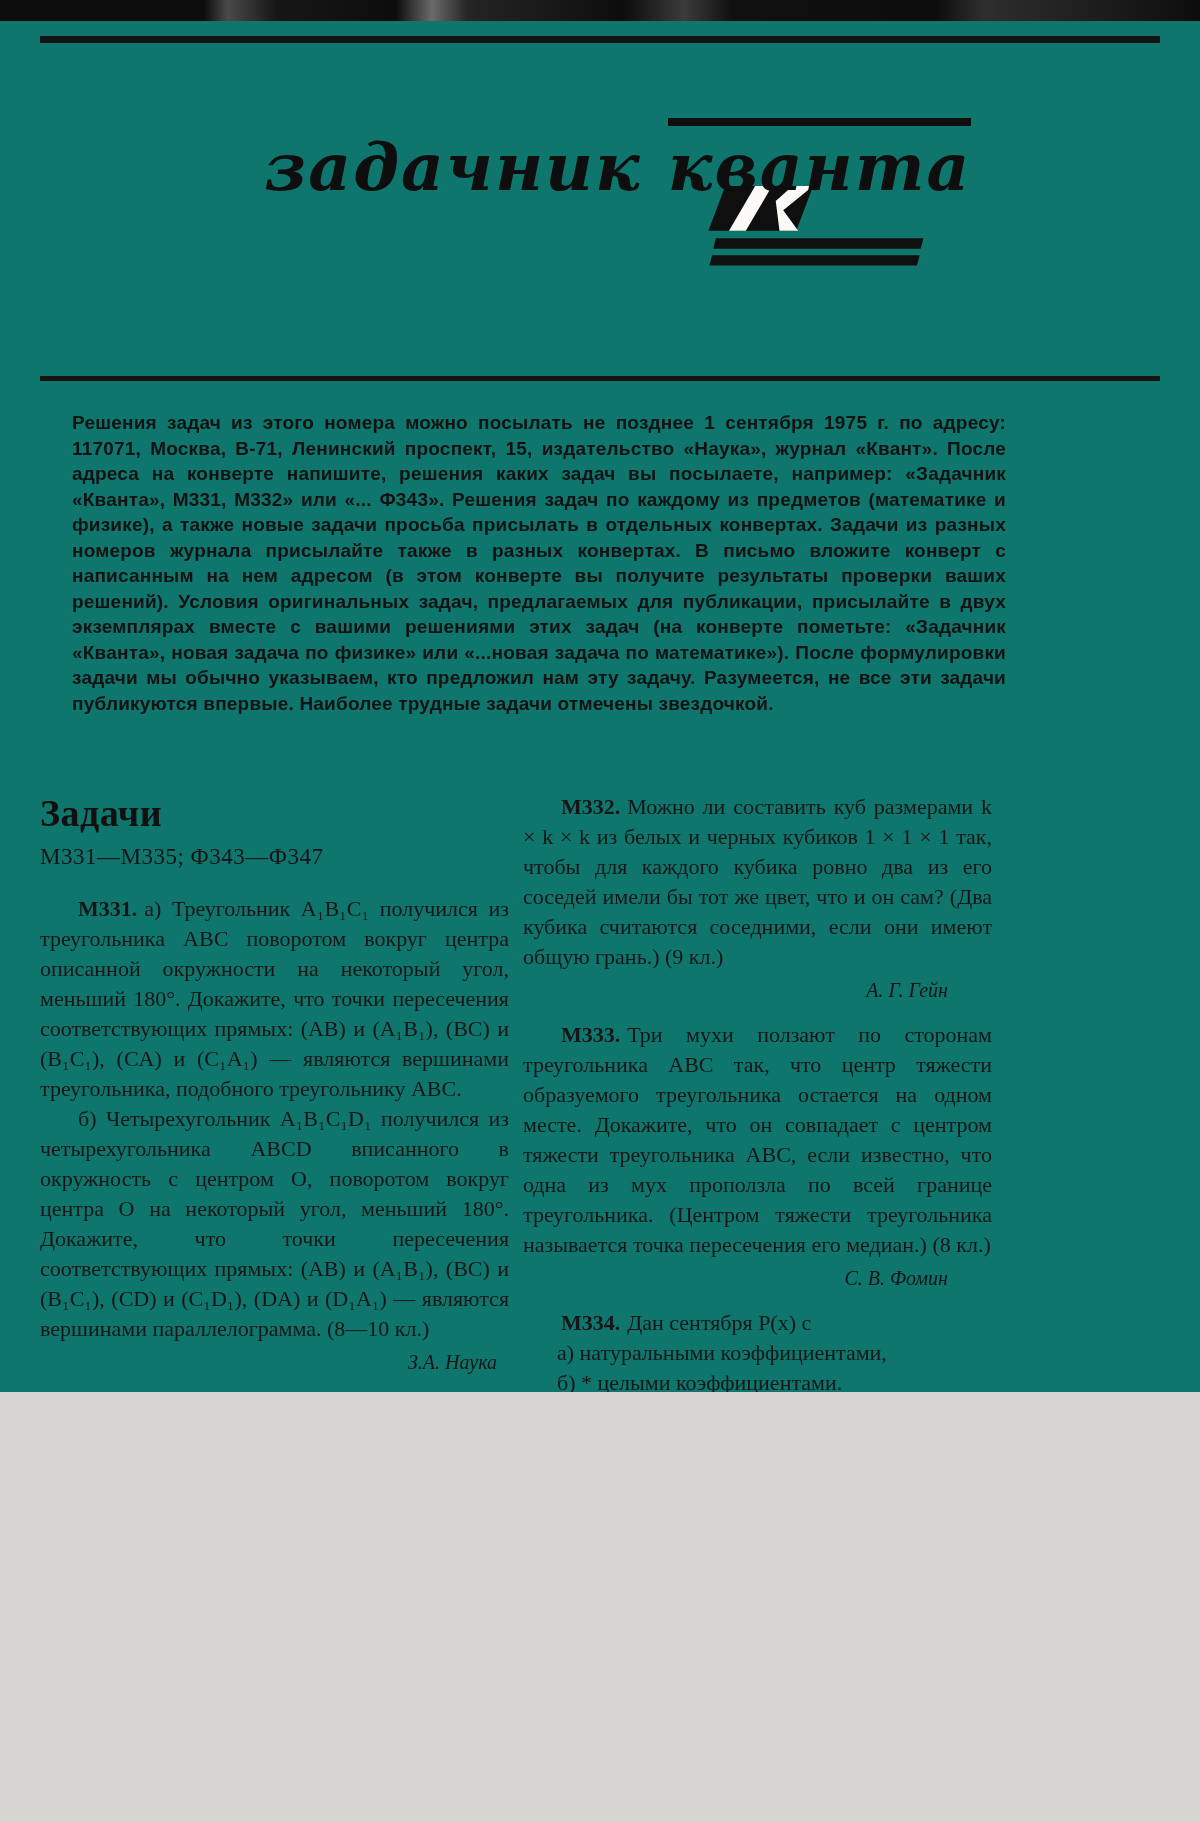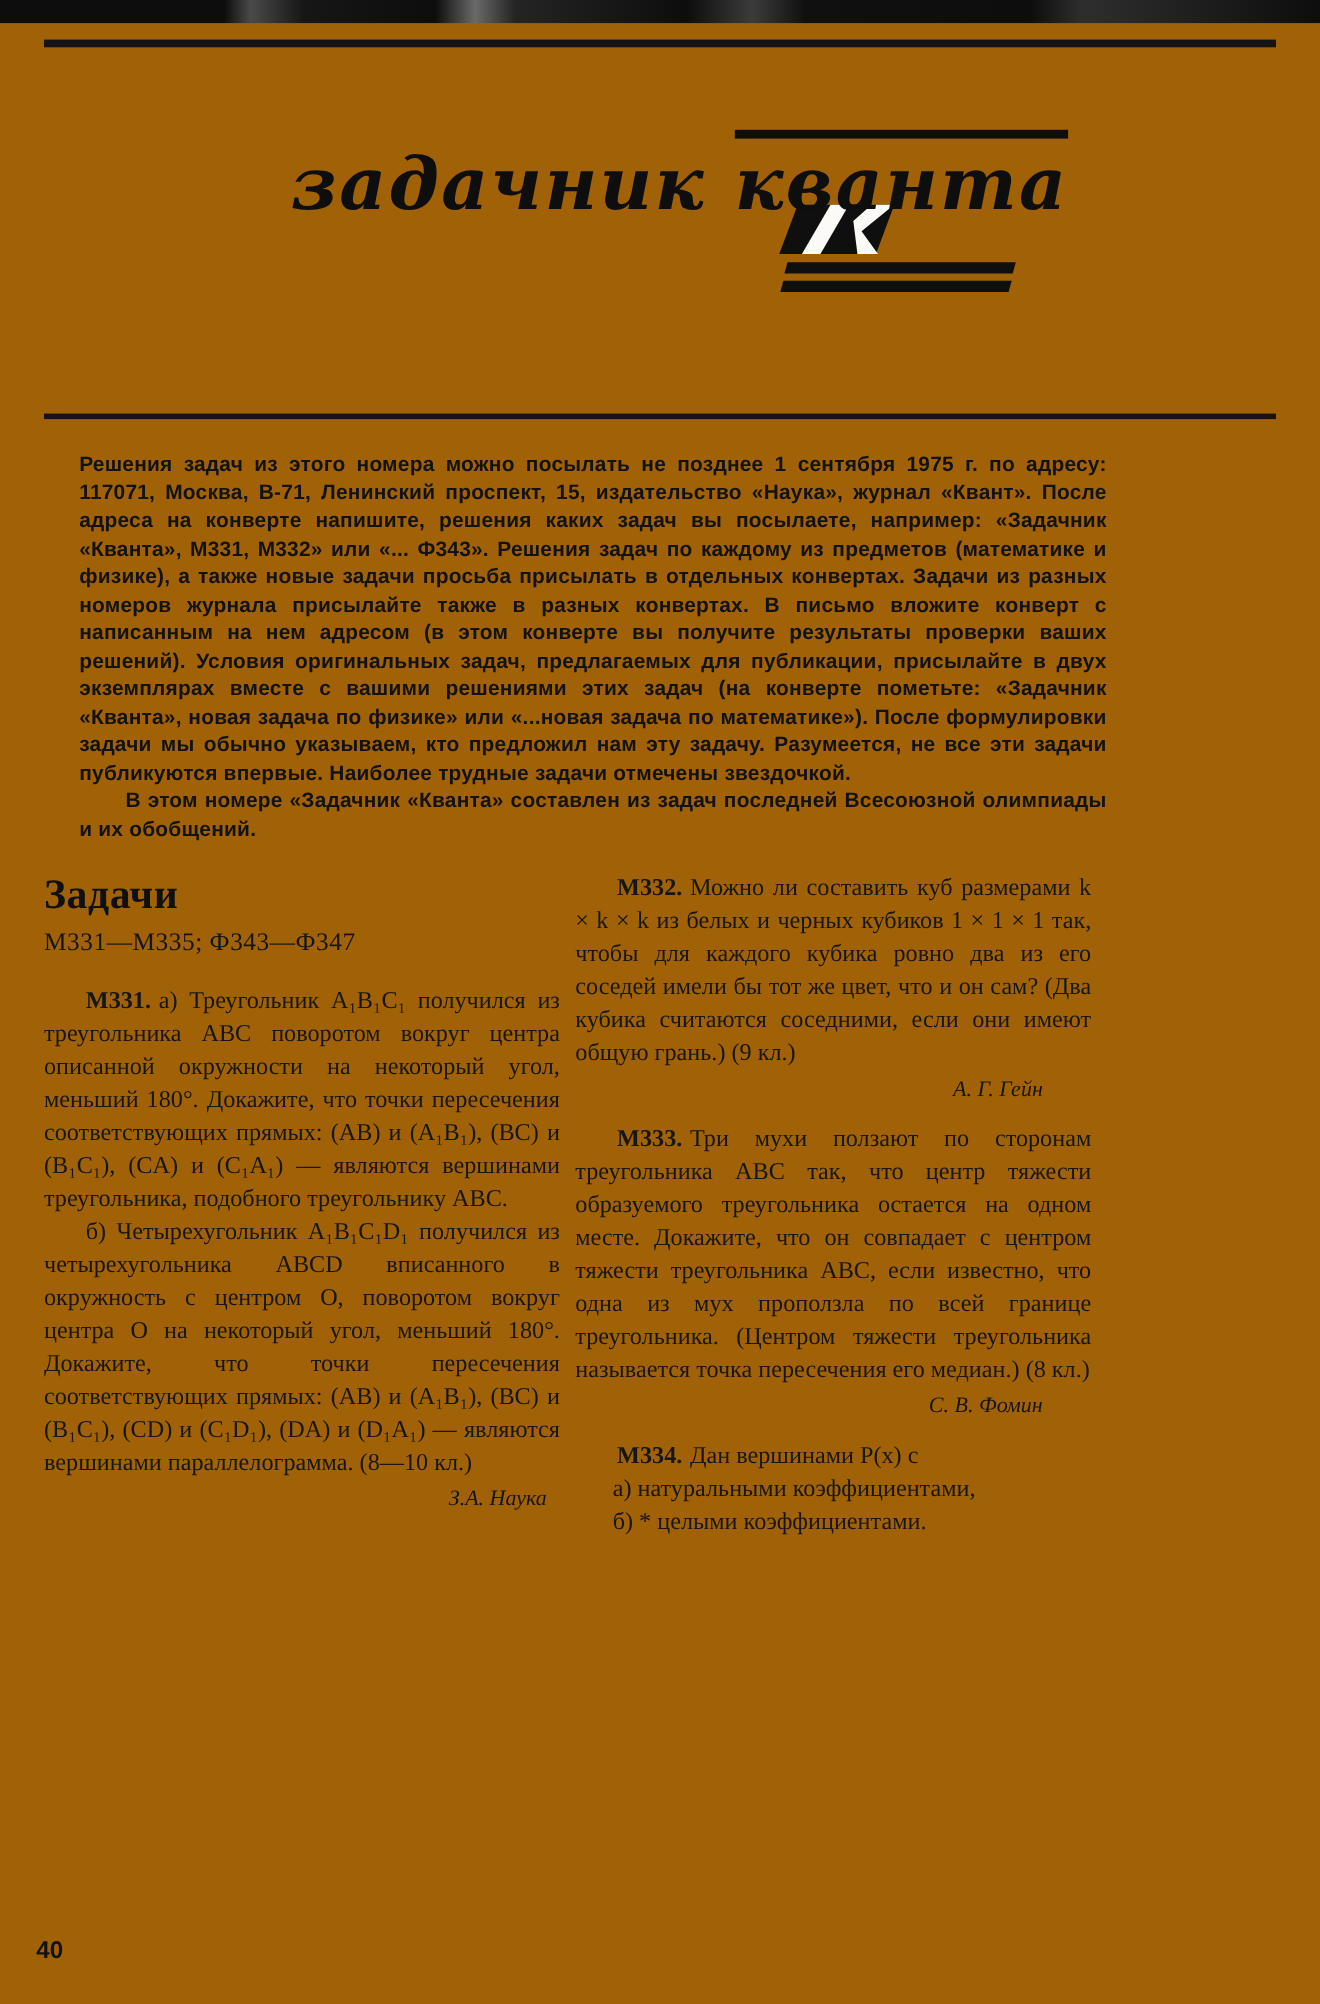--- a/index.html
+++ b/index.html
@@ -1,22 +1,22 @@
 <!DOCTYPE html>
 <html><head>
 <meta charset="utf-8">
 <style>
   * { margin: 0; padding: 0; box-sizing: border-box; }
   html, body { background: #d8d6d0; }
   .page {
     position: relative;
     width: 1200px;
-    height: 1822px;
+    height: 1392px;
     margin: 0 auto;
-    background: #a16207;
+    background: #0f766e;
     color: #151515;
     font-family: "Liberation Serif", serif;
     overflow: hidden;
   }
 
   
   .scan-bar {
     position: absolute; top: 0; left: 0;
     width: 100%; height: 21px;
     background: linear-gradient(90deg,
@@ -123,21 +123,20 @@
         <polygon points="14,56 236,56 233,67 11,67" fill="#0f0f0f"></polygon>
         <polygon points="10,74 232,74 229,85 7,85" fill="#0f0f0f"></polygon>
       </svg>
     </span>
   </div>
 
   <div class="rule rule-mid"></div>
 
   <div class="intro">
     <p class="intro-p1">Решения задач из этого номера можно посылать не позднее 1 сентября 1975 г. по адресу: 117071, Москва, В-71, Ленинский проспект, 15, издательство «Наука», журнал «Квант». После адреса на конверте напишите,  решения каких задач вы посылаете, например: «Задачник «Кванта», М331, М332» или «... Ф343». Решения задач по каждому из предметов (математике и физике), а также новые задачи просьба присылать в отдельных конвертах. Задачи из разных номеров журнала присылайте также в разных конвертах. В письмо вложите  конверт с написанным  на  нем  адресом (в этом конверте вы получите результаты проверки ваших решений). Условия оригинальных задач, предлагаемых для публикации, присылайте в двух экземплярах вместе с вашими решениями этих задач (на конверте пометьте:  «Задачник  «Кванта», новая задача по физике» или «...новая задача по математике»). После формулировки задачи мы обычно указываем, кто предложил нам эту задачу.  Разумеется,  не все эти задачи публикуются впервые. Наиболее трудные задачи отмечены  звездочкой.</p>
-    <p class="intro-p2">В этом номере «Задачник «Кванта» составлен из задач последней Всесоюзной олимпиады и их обобщений.</p>
   </div>
 
   <div class="columns">
 
     <div class="col col-left">
       <h1 class="sec-heading">Задачи</h1>
       <h2 class="sec-range">М331—М335; Ф343—Ф347</h2>
 
       <p class="prob indent"><b class="pnum">М331.</b><span>а) Треугольник A₁B₁C₁ получился из треугольника ABC поворотом вокруг центра описанной окружности на некоторый угол, меньший 180°. Докажите, что точки пересечения соответствующих прямых: (AB) и (A₁B₁), (BC) и (B₁C₁), (CA) и (C₁A₁) — являются вершинами треугольника, подобного треугольнику ABC.</span></p>
 
@@ -148,21 +147,21 @@
 
     <div class="col col-right">
       <p class="prob indent"><b class="pnum">М332.</b><span>Можно ли составить куб размерами k × k × k из белых и черных кубиков 1 × 1 × 1 так, чтобы для каждого кубика ровно два из его соседей имели бы тот же цвет, что и он сам? (Два кубика считаются соседними, если они имеют общую грань.) (9 кл.)</span></p>
 
       <p class="author">А. Г. Гейн</p>
 
       <p class="prob indent"><b class="pnum">М333.</b><span>Три мухи ползают по сторонам треугольника ABC так, что центр тяжести образуемого треугольника остается на одном месте. Докажите, что он совпадает с центром тяжести треугольника ABC, если известно, что одна из мух проползла по всей границе треугольника. (Центром тяжести треугольника называется точка пересечения его медиан.) (8 кл.)</span></p>
 
       <p class="author">С. В. Фомин</p>
 
-      <p class="prob indent"><b class="pnum">М334.</b><span>Дан вершинами P(x) с</span></p>
+      <p class="prob indent"><b class="pnum">М334.</b><span>Дан сентября P(x) с</span></p>
       <p class="prob item">а) натуральными коэффициентами,</p>
       <p class="prob item">б) * целыми коэффициентами.</p>
     </div>
 
   </div>
 
   <div class="page-number">40</div>
 
 </div>
 

